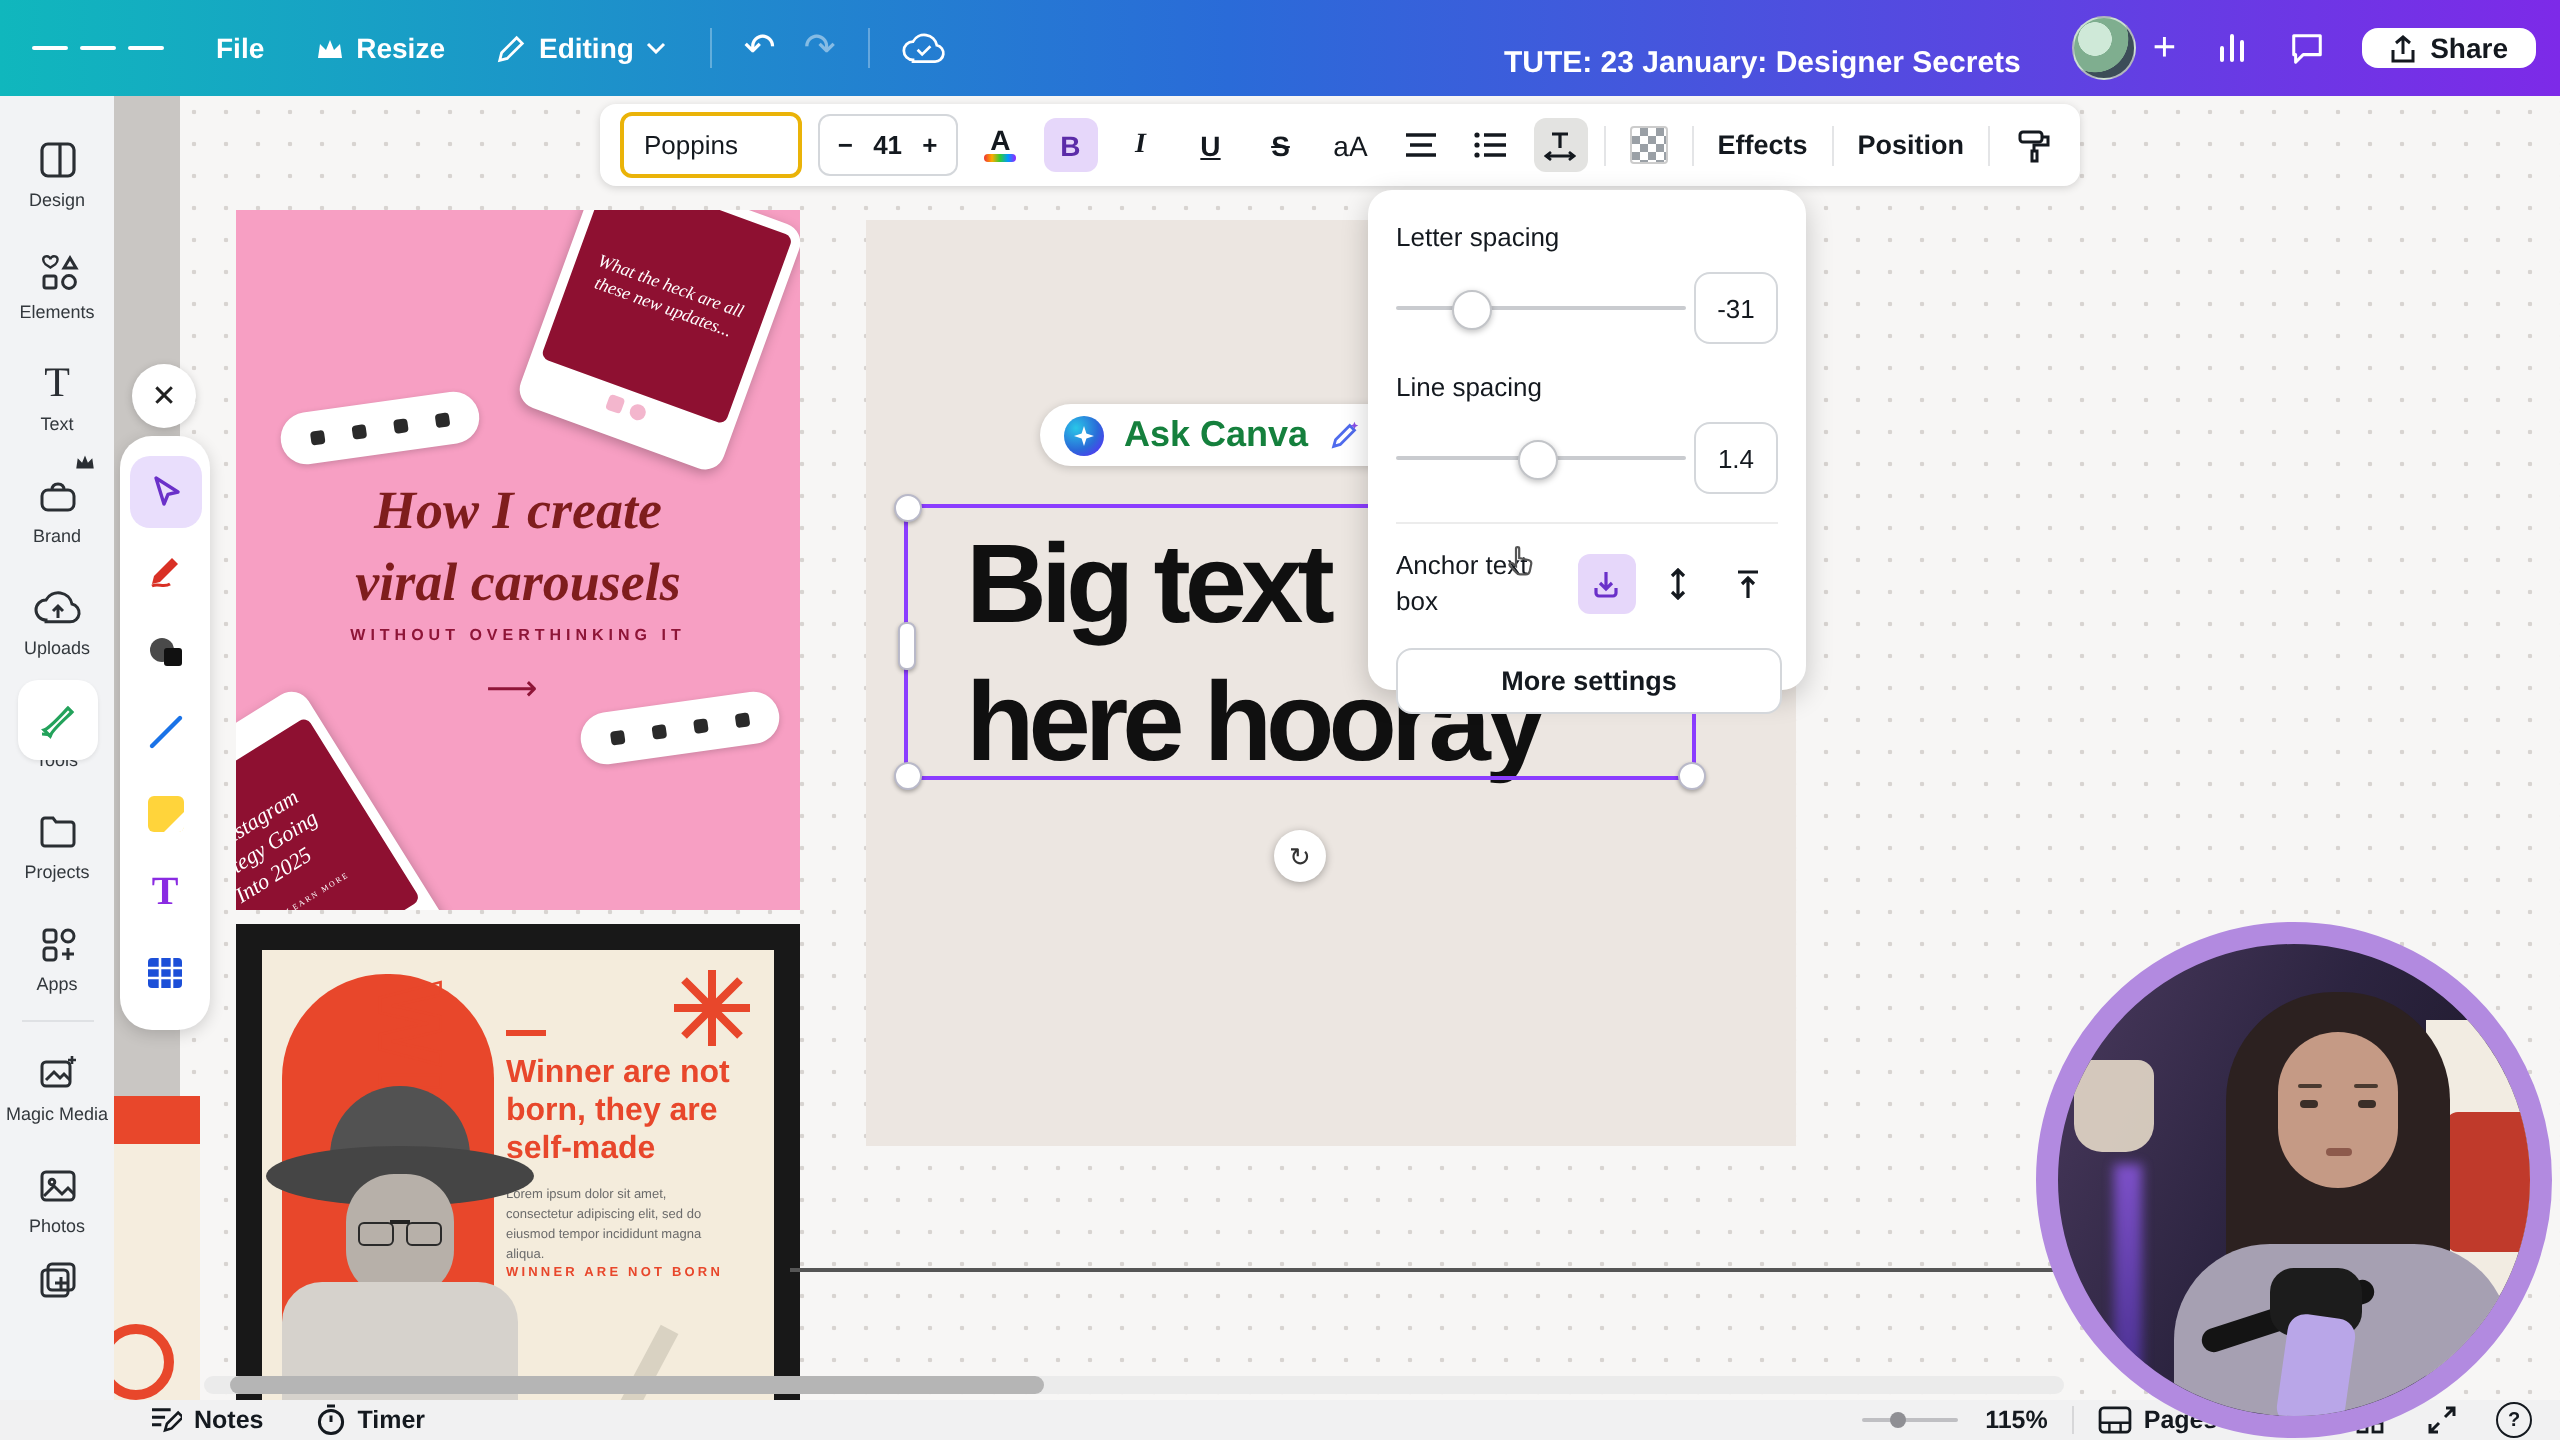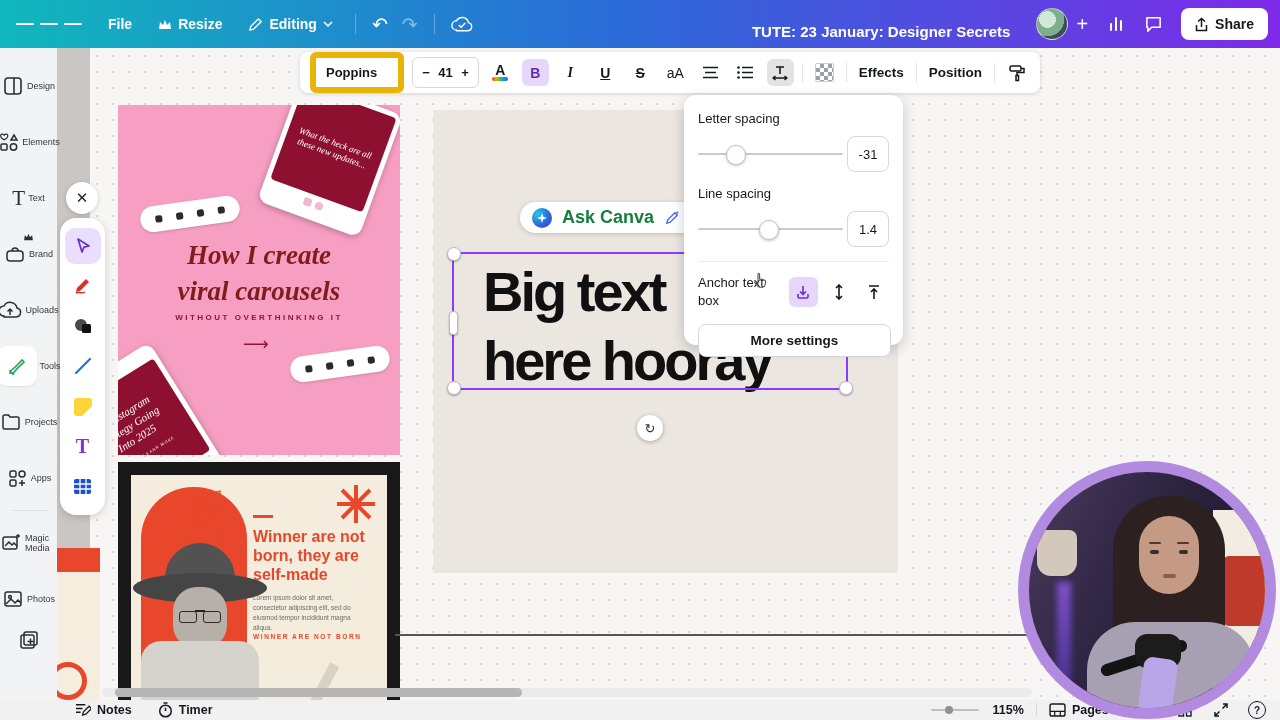--- a/index.html
+++ b/index.html
@@ -15,27 +15,27 @@
   .tb-item{display:flex;align-items:center;gap:6px;cursor:pointer;}
   .tb-sep{width:1px;height:20px;background:rgba(255,255,255,.3);}
   .hamburger span{display:block;width:18px;height:2px;background:#fff;margin:3px 0;border-radius:1px;}
   .undo,.redo{font-size:19px;font-weight:400;}
   .redo{opacity:.45;}
   .title{font-weight:600;font-size:15px;white-space:nowrap;margin-top:15px;}
   .avatar{width:30px;height:30px;border-radius:50%;
     background:radial-gradient(circle at 35% 35%,#cfe9d8 0 30%,#7fae8f 31% 60%,#3c4d58 61%);
     border:1.5px solid rgba(255,255,255,.6);}
   .plus{font-size:20px;font-weight:400;}
-  .share-btn{background:#fff;color:#14191f;height:32px;border-radius:8px;display:flex;
+  .share-btn{background:#fff;color:#14191f;height:20px;border-radius:8px;display:flex;
     align-items:center;gap:7px;padding:0 14px;font-weight:700;font-size:14px;}
 
   
   .sidebar{position:absolute;top:48px;left:0;width:57px;height:652px;background:#f2f3f5;
     display:flex;flex-direction:column;align-items:center;padding-top:10px;box-sizing:border-box;z-index:30;}
-  .side-item{width:57px;height:56px;display:flex;align-items:center;
+  .side-item{width:57px;height:56px;display:flex;flex-direction:column;align-items:center;
     justify-content:center;gap:3px;font-size:9px;color:#33383d;cursor:pointer;}
   .side-item .ic{height:24px;display:flex;align-items:center;justify-content:center;position:relative;}
   .side-sel{width:40px;height:40px;background:#fff;border-radius:10px;display:flex;
     align-items:center;justify-content:center;box-shadow:0 1px 2px rgba(0,0,0,.08);}
   .side-div{width:36px;height:1px;background:#dfe1e4;margin:4px 0;}
   .crown-badge{position:absolute;top:-9px;right:-8px;}
 
   
   .canvas{position:absolute;left:57px;top:48px;width:1223px;height:652px;overflow:hidden;
     background-color:#f7f6f5;
@@ -103,22 +103,22 @@
   .askbar{left:463px;top:154px;height:31px;background:#fff;border-radius:16px;z-index:5;
     box-shadow:0 1px 5px rgba(0,0,0,.18);display:flex;align-items:center;gap:10px;padding:0 12px;}
   .ask-logo{width:20px;height:20px;border-radius:50%;
     background:radial-gradient(circle at 30% 30%,#29c7e8,#2a6bd8 55%,#6420ff);
     display:flex;align-items:center;justify-content:center;color:#fff;font-size:11px;}
   .ask-label{font-size:18px;font-weight:700;color:#15803d;}
 
   
   .texttb{left:243px;top:4px;width:740px;height:41px;background:#fff;border-radius:8px;z-index:6;
     box-shadow:0 1px 4px rgba(0,0,0,.15);display:flex;align-items:center;padding:0 10px;gap:8px;box-sizing:border-box;}
-  .fontbox{width:118px;height:29px;border:6px solid #eab308;border-radius:6px;display:flex;
-    align-items:center;padding:0 10px;font-size:13px;font-weight:700;}
+  .fontbox{width:118px;height:29px;border:2px solid #eab308;border-radius:6px;display:flex;
+    align-items:center;padding:0 10px;font-size:13px;font-weight:400;}
   .sizebox{width:88px;height:29px;border:1px solid #d4d7db;border-radius:6px;display:flex;
     align-items:center;justify-content:space-between;padding:0 9px;font-size:13px;font-weight:600;}
   .tbtn{width:27px;height:27px;border-radius:6px;display:flex;align-items:center;justify-content:center;
     font-size:14px;font-weight:700;color:#14191f;cursor:pointer;flex:none;}
   .tbtn.sel-p{background:#e6d7fa;color:#5b2ca8;}
   .tbtn.sel-g{background:#e3e3e1;}
   .tb-div{width:1px;height:20px;background:#e4e5e7;flex:none;}
   .tb-label{font-size:13.5px;font-weight:600;padding:0 4px;cursor:pointer;}
   .colorA{display:flex;flex-direction:column;align-items:center;line-height:12px;}
   .colorA b{font-size:14px;}

